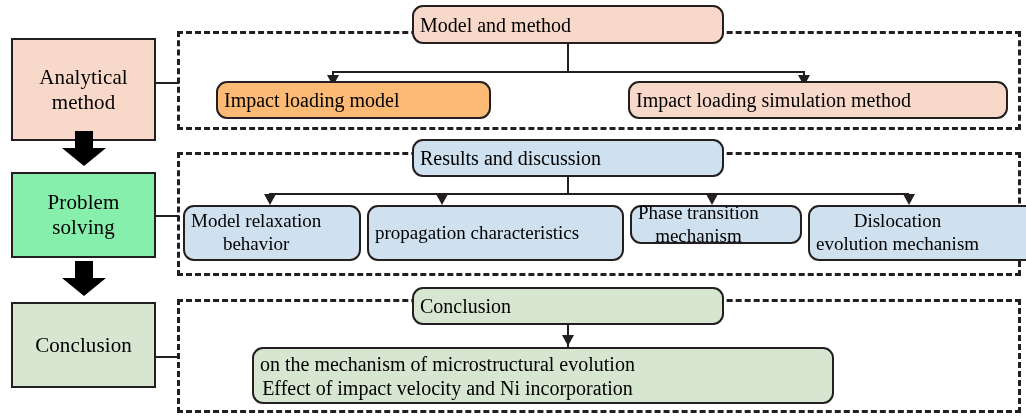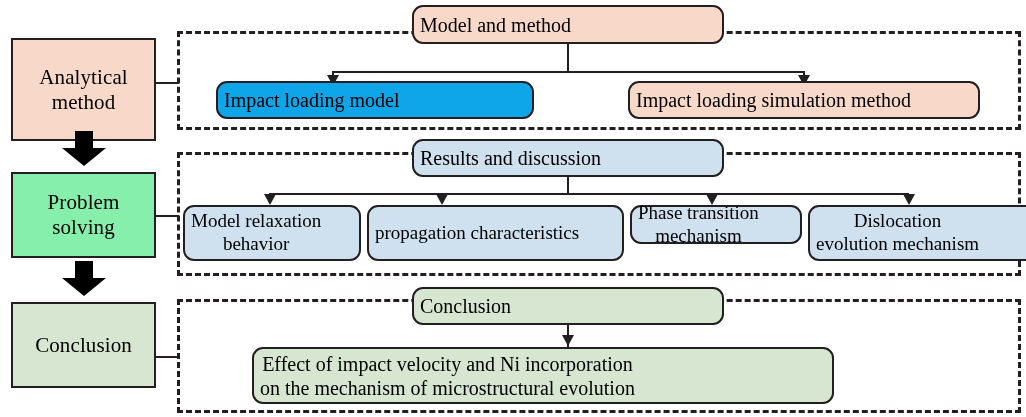--- a/index.html
+++ b/index.html
@@ -142,25 +142,25 @@
   <div class="vline" style="left:567px; top:44px; height:28px;"></div>
 
   <div class="hline" style="left:332px; top:71px; width:472px;"></div>
 
   <div class="vline" style="left:332px; top:71px; height:8px;"></div>
   <div class="arrowhead" style="left:327px; top:75px;"></div>
 
   <div class="vline" style="left:803px; top:71px; height:8px;"></div>
   <div class="arrowhead" style="left:798px; top:75px;"></div>
 
-  <div class="node" style="left:216px; top:81px; width:318px; height:38px; background:#0ea5e9;">
+  <div class="node" style="left:216px; top:81px; width:275px; height:38px; background:#fdba74;">
     <span>Impact loading model</span>
   </div>
 
-  <div class="node" style="left:628px; top:81px; width:352px; height:38px; background:#F8D9C9;">
+  <div class="node" style="left:628px; top:81px; width:380px; height:38px; background:#F8D9C9;">
     <span>Impact loading simulation method</span>
   </div>
 
   <div class="node" style="left:412px; top:139px; width:312px; height:38px; background:#CFE0EF;">
     <span>Results and discussion</span>
   </div>
 
   <div class="vline" style="left:567px; top:177px; height:17px;"></div>
   <div class="hline" style="left:269px; top:193px; width:640px;"></div>
 
@@ -198,18 +198,18 @@
 
   <div class="node" style="left:412px; top:287px; width:312px; height:38px; background:#D6E6D0;">
     <span>Conclusion</span>
   </div>
 
   <div class="vline" style="left:567px; top:325px; height:23px;"></div>
   <div class="arrowhead" style="left:562px; top:335px;"></div>
 
   <div class="node" style="left:252px; top:347px; width:582px; height:57px; background:#D6E6D0;">
     <span>
+      <span class="txt">on the mechanism of microstructural evolution</span>
       <span class="txt">Effect of impact velocity and Ni incorporation</span>
-      <span class="txt">on the mechanism of microstructural evolution</span>
     </span>
   </div>
 
 </div>
 
 </body></html>

